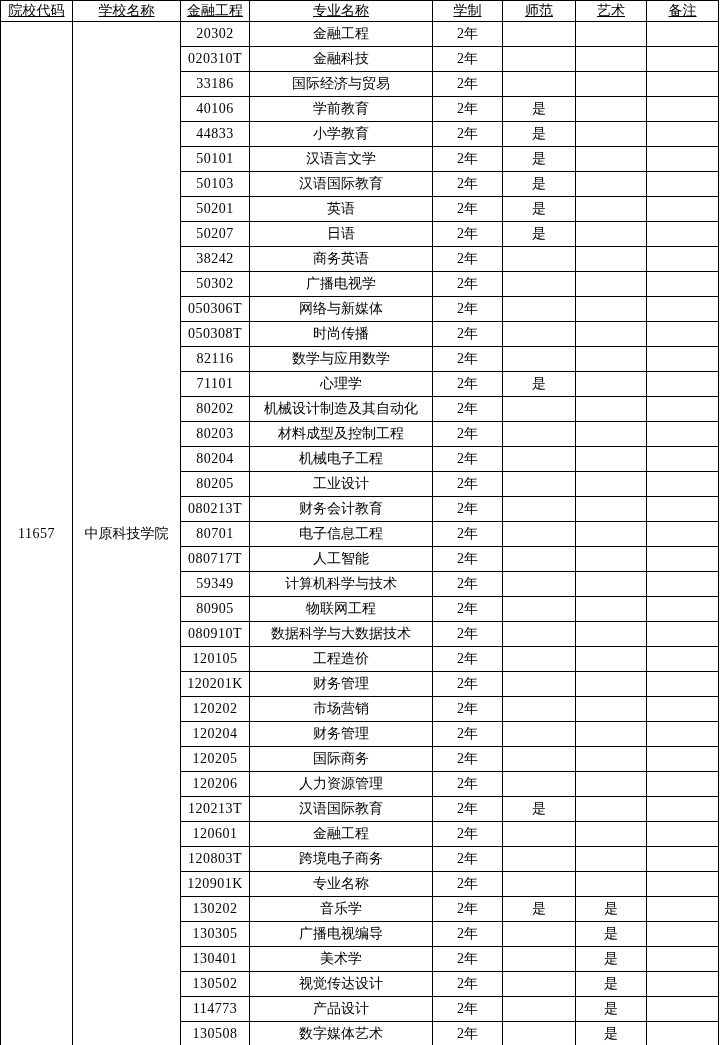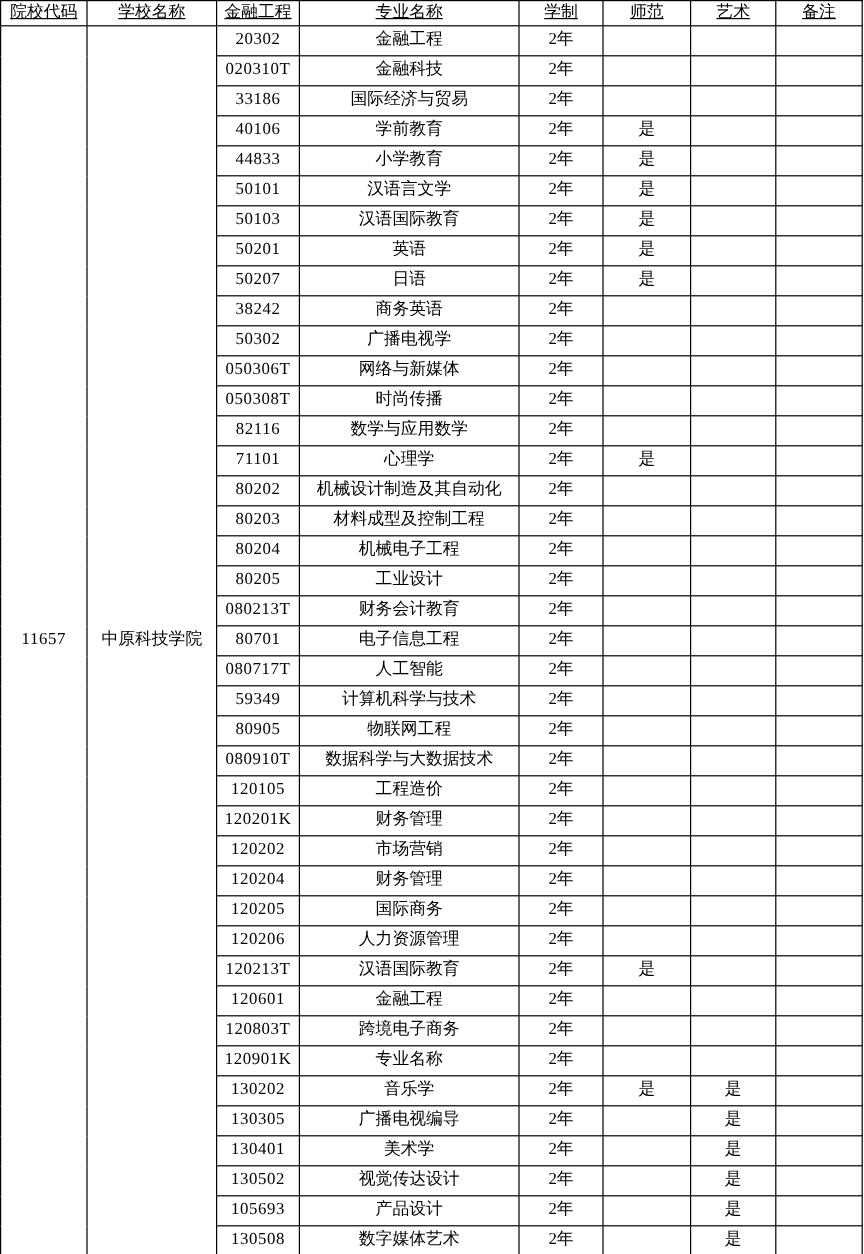--- a/index.html
+++ b/index.html
@@ -376,21 +376,21 @@
       </tr>
       <tr>
         <td class="code-cell">130502</td>
         <td>视觉传达设计</td>
         <td>2年</td>
         <td></td>
         <td>是</td>
         <td></td>
       </tr>
       <tr>
-        <td class="code-cell">105693</td>
+        <td class="code-cell">114773</td>
         <td>产品设计</td>
         <td>2年</td>
         <td></td>
         <td>是</td>
         <td></td>
       </tr>
       <tr>
         <td class="code-cell">130508</td>
         <td>数字媒体艺术</td>
         <td>2年</td>

